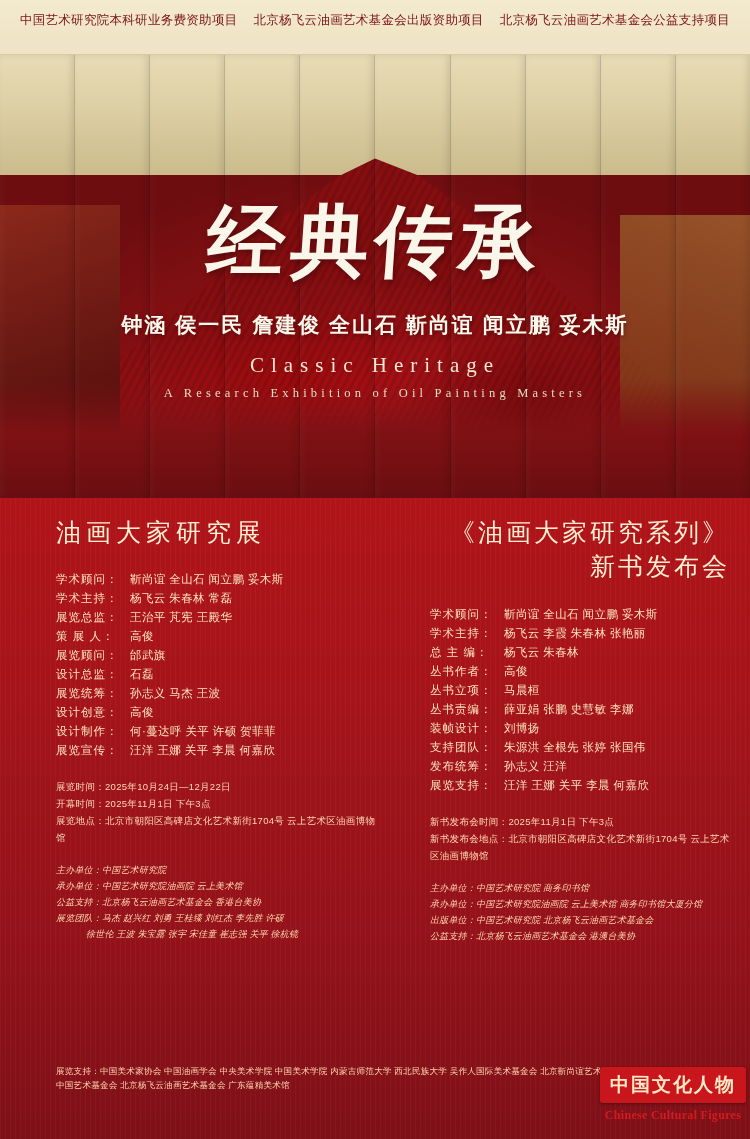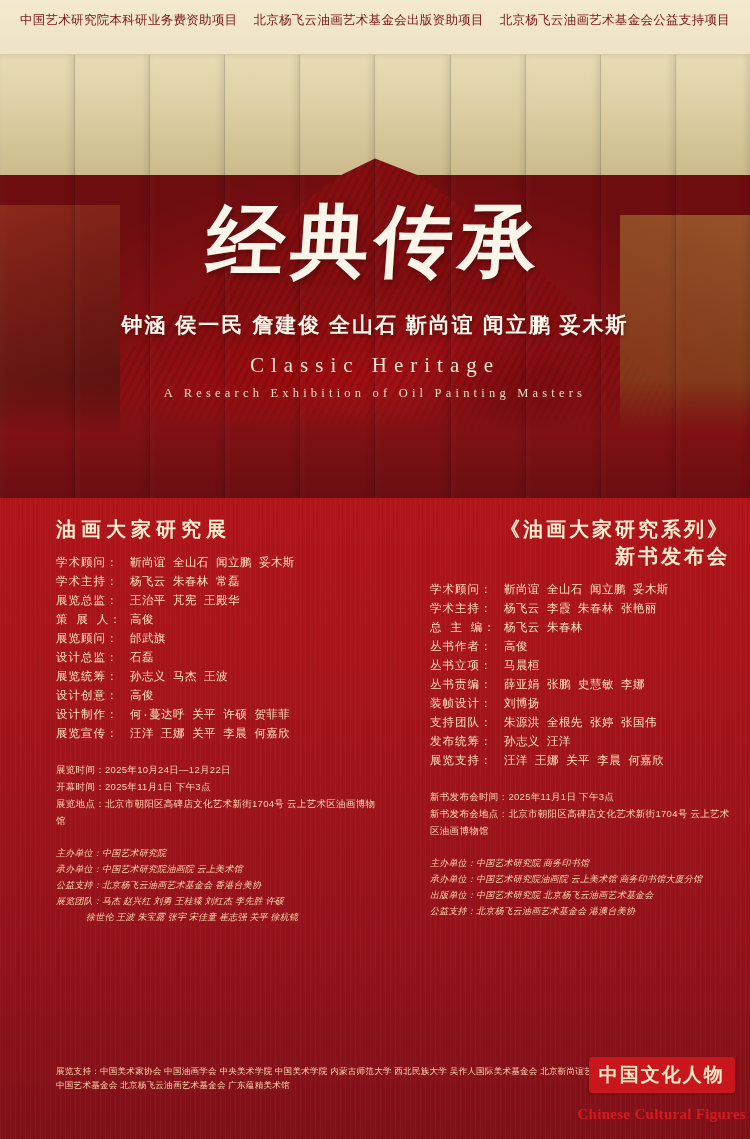--- a/index.html
+++ b/index.html
@@ -108,26 +108,26 @@
     background:repeating-linear-gradient(90deg, rgba(255,255,255,.03) 0 1px, rgba(0,0,0,0) 1px 5px);
     pointer-events:none;
   }
 
   .col{position:absolute;top:18px;}
   .col.left{left:56px;width:320px;}
   .col.right{left:430px;width:300px;}
 
   .sec-title{
     font-family:"DejaVu Serif","Liberation Serif",serif;
-    font-size:20px;font-weight:700;letter-spacing:5px;color:#ffeed0;
+    font-size:25px;font-weight:400;letter-spacing:5px;color:#ffeed0;
     text-align:left;
   }
   .sec-title.center{text-align:right;letter-spacing:3px;line-height:1.35;}
 
-  .credits{margin-top:10px;font-family:Liberation Mono, monospace;}
+  .credits{margin-top:21px;}
   .crow{display:flex;font-size:11.5px;line-height:19px;color:#ffe2bd;letter-spacing:.4px;}
   .crow .k{width:74px;flex:none;letter-spacing:1px;}
   .crow .v{flex:1;}
 
   .meta{margin-top:18px;}
   .mrow{font-size:9.5px;line-height:17px;color:#ffd8b4;letter-spacing:.3px;}
 
   .orgs{margin-top:16px;font-style:italic;}
   .orow{font-size:9px;line-height:16px;color:#ffd6b0;letter-spacing:.2px;}
   .orow.indent{padding-left:30px;}
@@ -143,21 +143,21 @@
   }
   .logo .cn{
     display:inline-block;
     background:#c8161c;color:#ffe9c6;
     font-family:"DejaVu Serif","Liberation Serif",serif;
     font-size:19px;font-weight:700;letter-spacing:2px;
     padding:5px 10px;border-radius:3px;
     box-shadow:0 1px 3px rgba(0,0,0,.35);
   }
   .logo .en{
-    margin-top:13px;font-size:15px;font-weight:700;color:#d61a20;
+    margin-top:5px;font-size:12px;font-weight:700;color:#d61a20;
     font-family:"Liberation Serif","DejaVu Serif",serif;letter-spacing:.3px;
   }
   .paper-edge{
     position:absolute;left:0;top:498px;width:750px;height:3px;
     background:linear-gradient(90deg,#e6d8b2,#cbb98d);
     opacity:.55;
   }
 </style>
 </head>
 <body>

